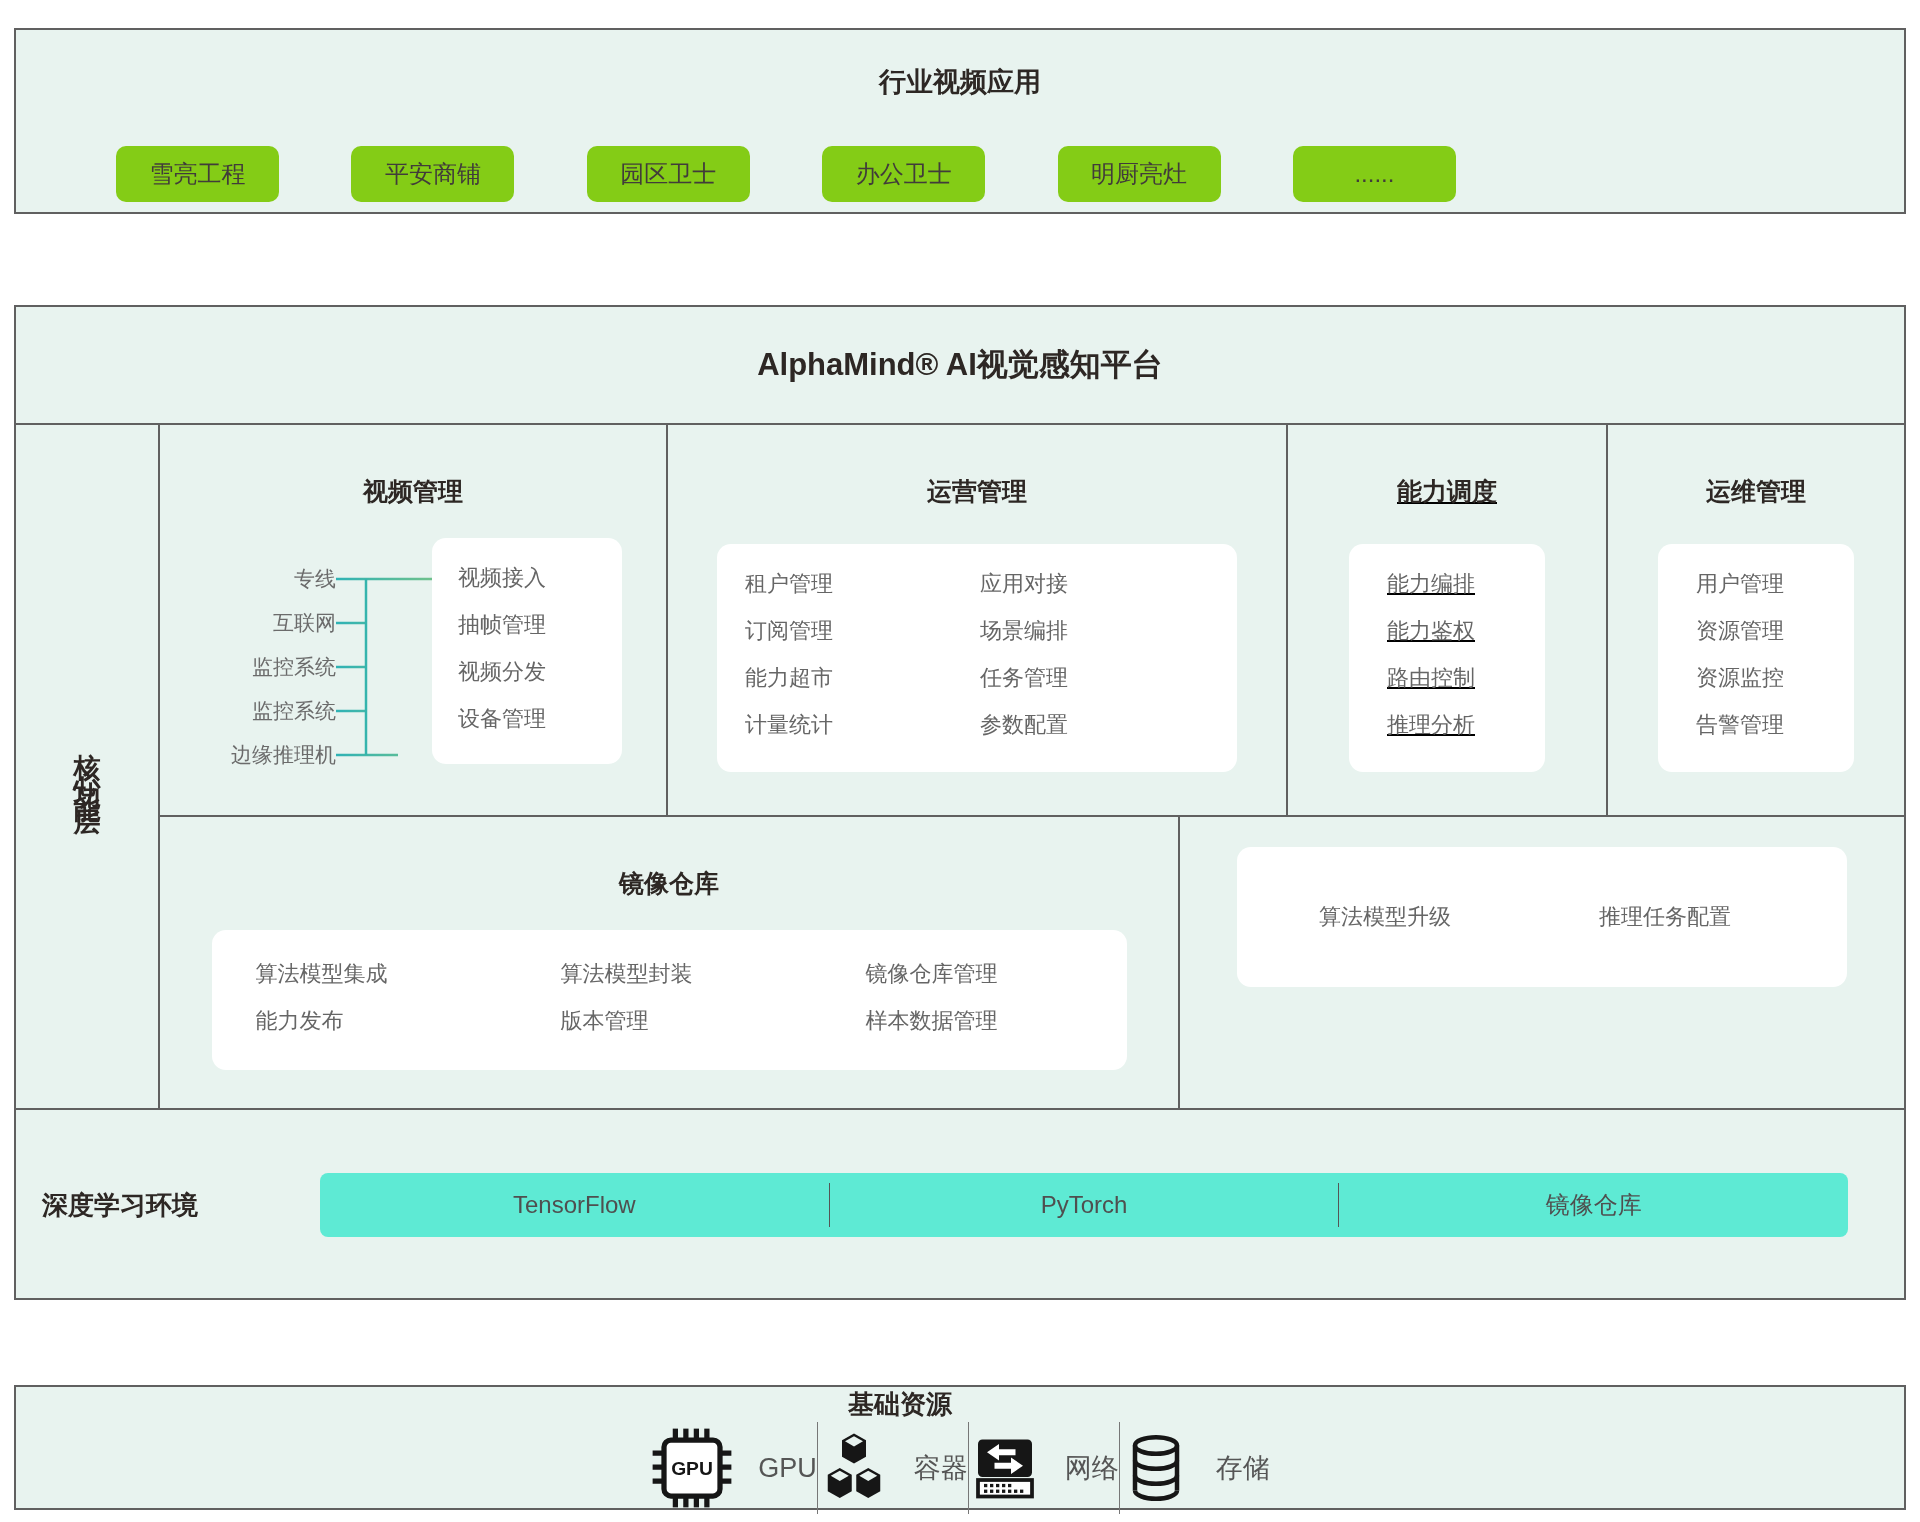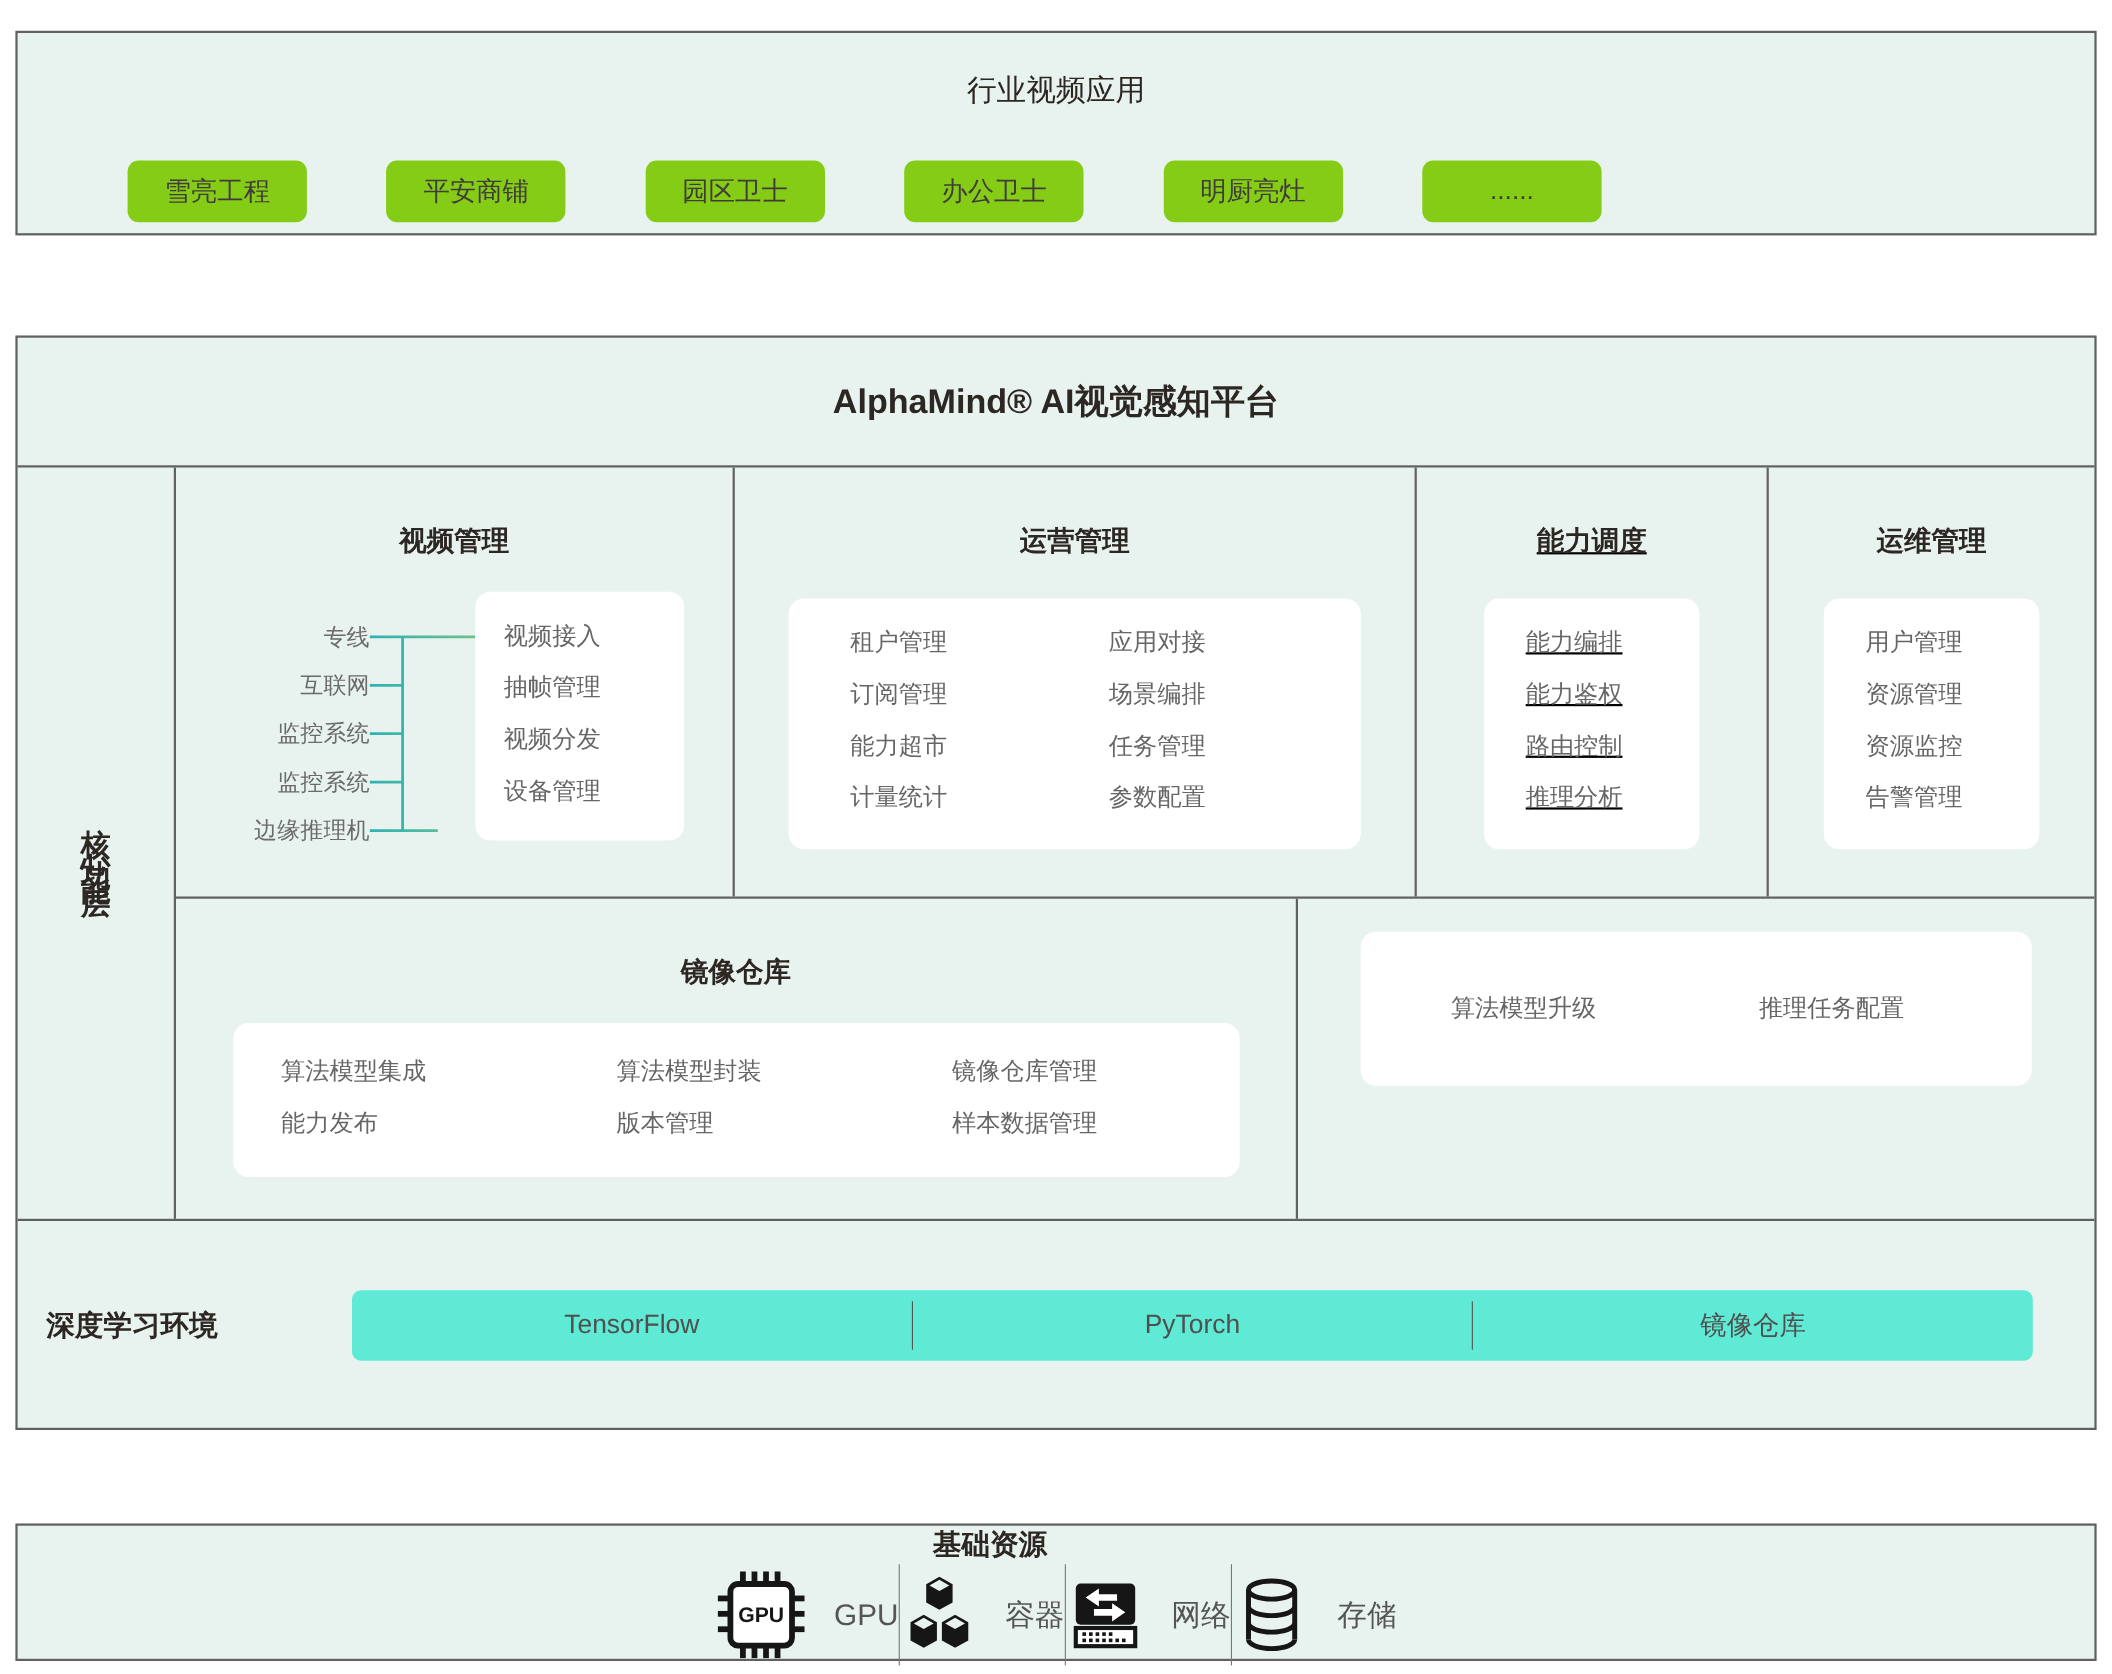--- a/index.html
+++ b/index.html
@@ -14,21 +14,21 @@
     border:2px solid #606060;
     background:#e8f3ef;
     box-sizing:border-box;
   }
   #top-section    { top:28px;   height:186px; }
   #platform-section{ top:305px; height:995px; }
   #infra-section  { top:1385px; height:125px; }
 
   .top-title {
     text-align:center; padding-top:34px;
-    font-size:27px; font-weight:normal; color:#2d2724;
+    font-size:27px; font-weight:bold; color:#2d2724;
   }
   .apps-row {
     margin:46px 0 0 100px; width:1340px;
     display:flex; justify-content:space-between;
   }
   .app-card {
     width:163px; height:56px; background:#84cc16; border-radius:10px;
     display:flex; align-items:center; justify-content:center;
     font-size:24px; color:#413c3a;
   }
@@ -69,21 +69,21 @@
     height:44px; display:flex; align-items:center; justify-content:flex-end;
     font-size:21px; color:#6b6b6b;
   }
   .vf-svg { width:96px; height:220px; margin-top:19px; }
   .vf-card { width:190px; height:226px; padding:16px 0 0 26px; box-sizing:border-box; }
   .vf-card div { height:47px; line-height:47px; font-size:22px; color:#666; }
 
   .oper-card {
     width:520px; height:228px; margin:36px auto 0;
     display:grid; grid-template-columns:235px 235px;
-    padding:16px 0 0 56px; box-sizing:border-box; align-content:start;
+    padding:16px 0 0 28px; box-sizing:border-box; align-content:start;
   }
   .oper-card span, .sched-card div, .maint-card div, .algo-card span {
     height:47px; line-height:47px; font-size:22px; color:#666;
   }
   .sched-card, .maint-card {
     width:196px; height:228px; margin:36px auto 0;
     padding:16px 0 0 38px; box-sizing:border-box;
   }
   .algo-card {
     width:915px; height:140px; margin:30px auto 0;

